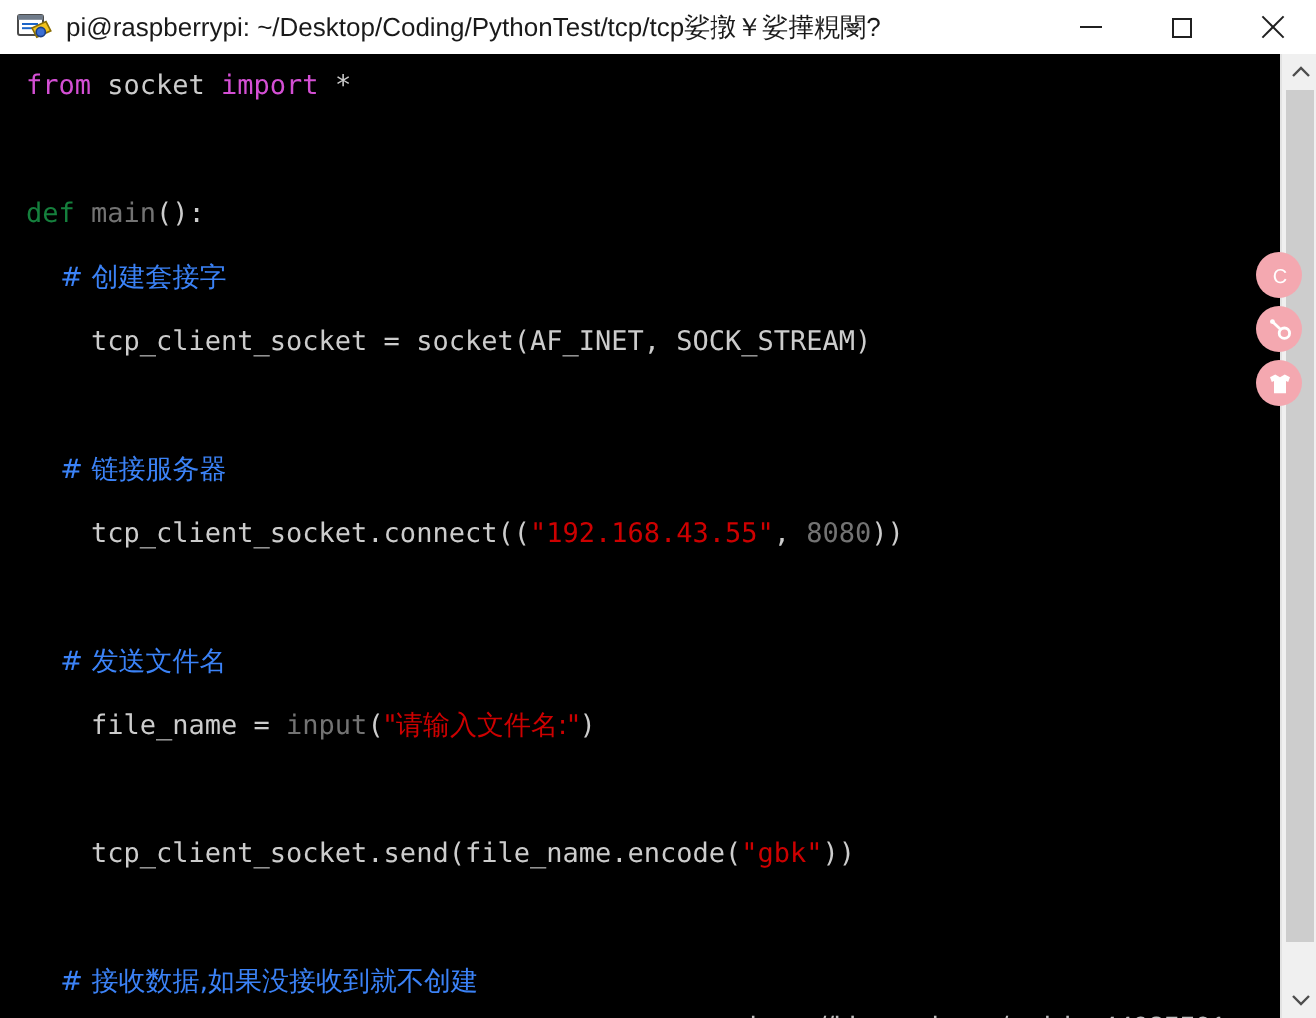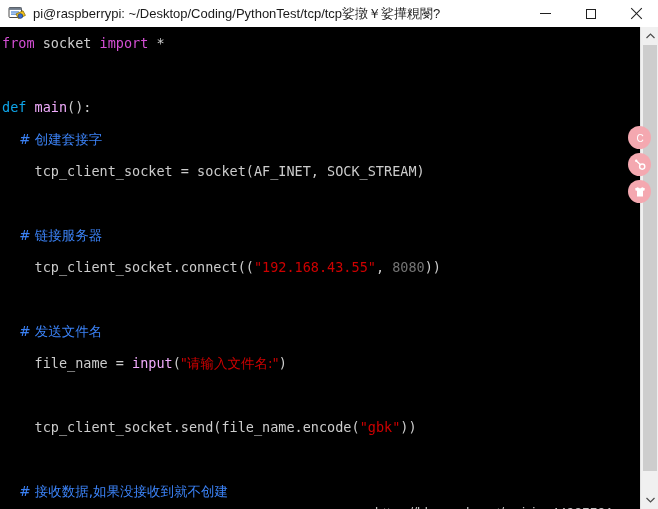--- a/index.html
+++ b/index.html
@@ -45,24 +45,24 @@
   .term{
     position:absolute;left:0;top:27px;width:640px;height:482px;
     background:#000000;overflow:hidden;
   }
   .code{
     position:absolute;left:0;top:0;width:640px;
     font-family:"DejaVu Sans Mono","Liberation Mono",monospace;
     font-size:13.5px;line-height:32px;
     white-space:pre;color:#cccccc;
   }
-  .ln{height:32px;padding-left:2px;}
+  .ln{height:32px;padding-left:13px;}
   .kw    {color:#d44fd4;}           
-  .kwy   {color:#0ea5e9;}           
-  .fn    {color:#f0abfc;margin-top:17px;}           
+  .kwy   {color:#15803d;}           
+  .fn    {color:#737373;margin-top:17px;}           
   .cm    {color:#3b82f6;}           
   .st    {color:#cd0000;}           
   .num   {color:#737373;}
   .pl    {color:#cccccc;}
 
   
   .cjk{font-family:"DejaVu Sans","Liberation Sans",sans-serif;letter-spacing:0px;}
 
   
   .watermark{

